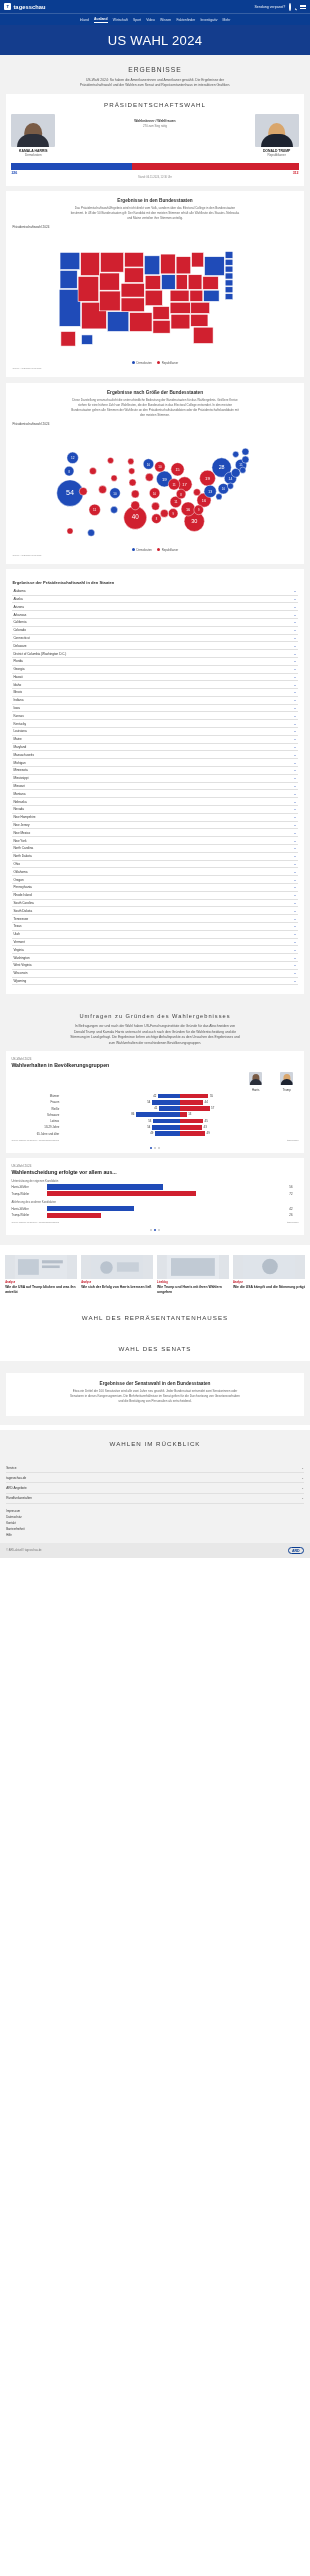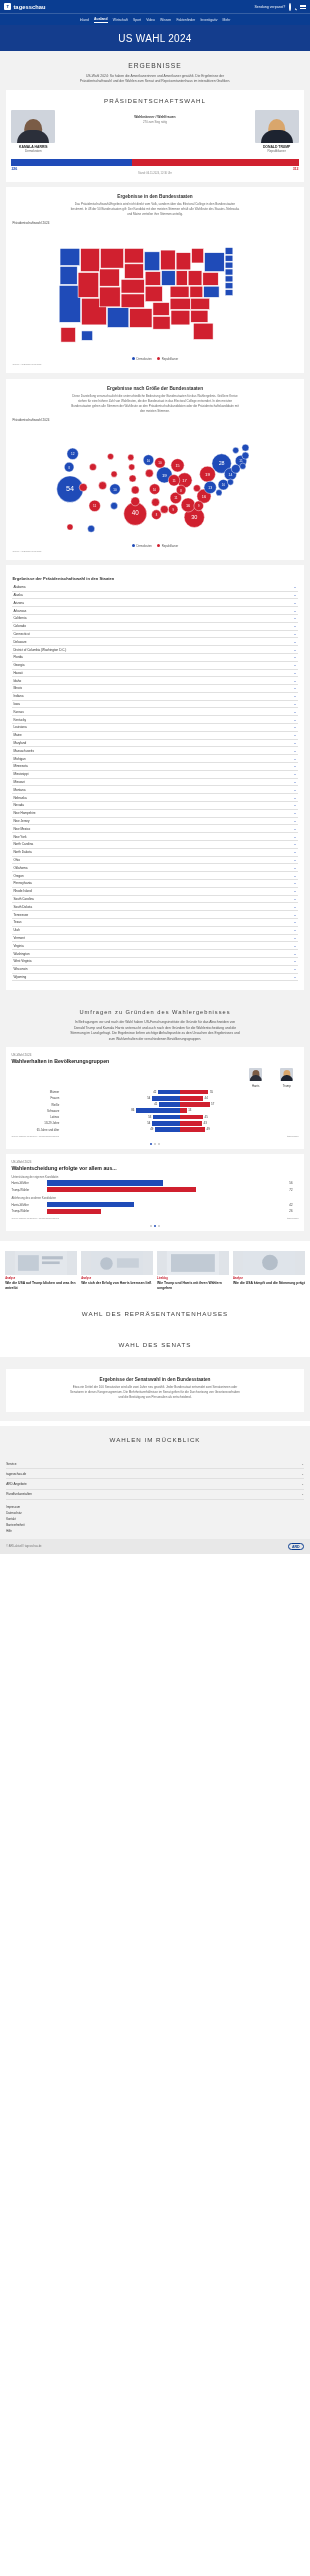--- a/index.html
+++ b/index.html
@@ -40,21 +40,21 @@
     height: 11.4px; background:#0a3d91; border-top:0.5px solid rgba(255,255,255,.18);
     display:flex; align-items:center; justify-content:center; gap:5.2px;
   }
   .subbar a { color:#dfe7f5; font-size:3.4px; text-decoration:none; }
   .subbar a.active { color:#fff; font-weight:bold; border-bottom:1px solid #fff; padding-bottom:1px;}
 
   
   .title-band {
     background:#143d8d; color:#fff; text-align:center; padding:8.3px 0 7.2px;
   }
-  .title-band h1 { margin:0; font-size:10px; font-weight:normal; letter-spacing:0.3px;}
+  .title-band h1 { margin:0; font-size:13px; font-weight:normal; letter-spacing:0.3px;}
 
   
   .section { background:#f2f2f2; padding:7.2px 6.2px 9.3px; }
   .section-title {
     text-align:center; font-size:6.7px; color:#3b3b3b; letter-spacing:1px;
     font-weight:normal; margin:3.1px 0 5.2px;
   }
   .lead {
     text-align:center; font-size:3.4px; color:#555; line-height:1.6;
     max-width:171px; margin:0 auto 5.2px;

